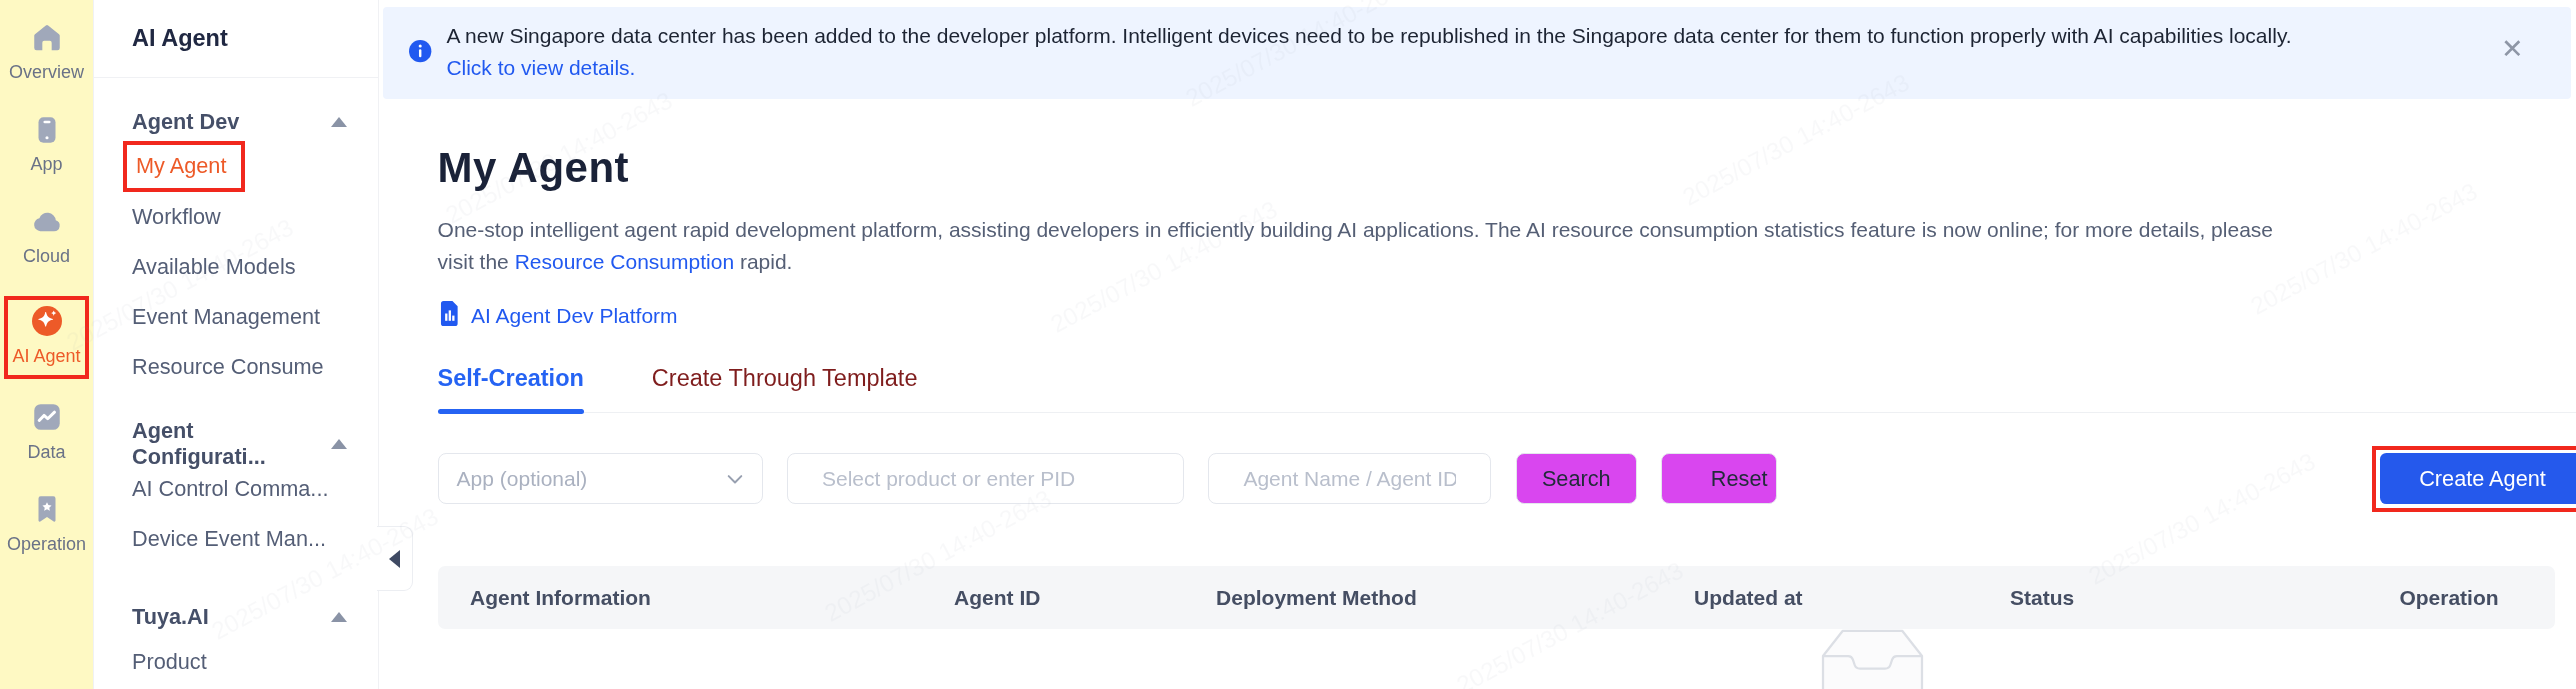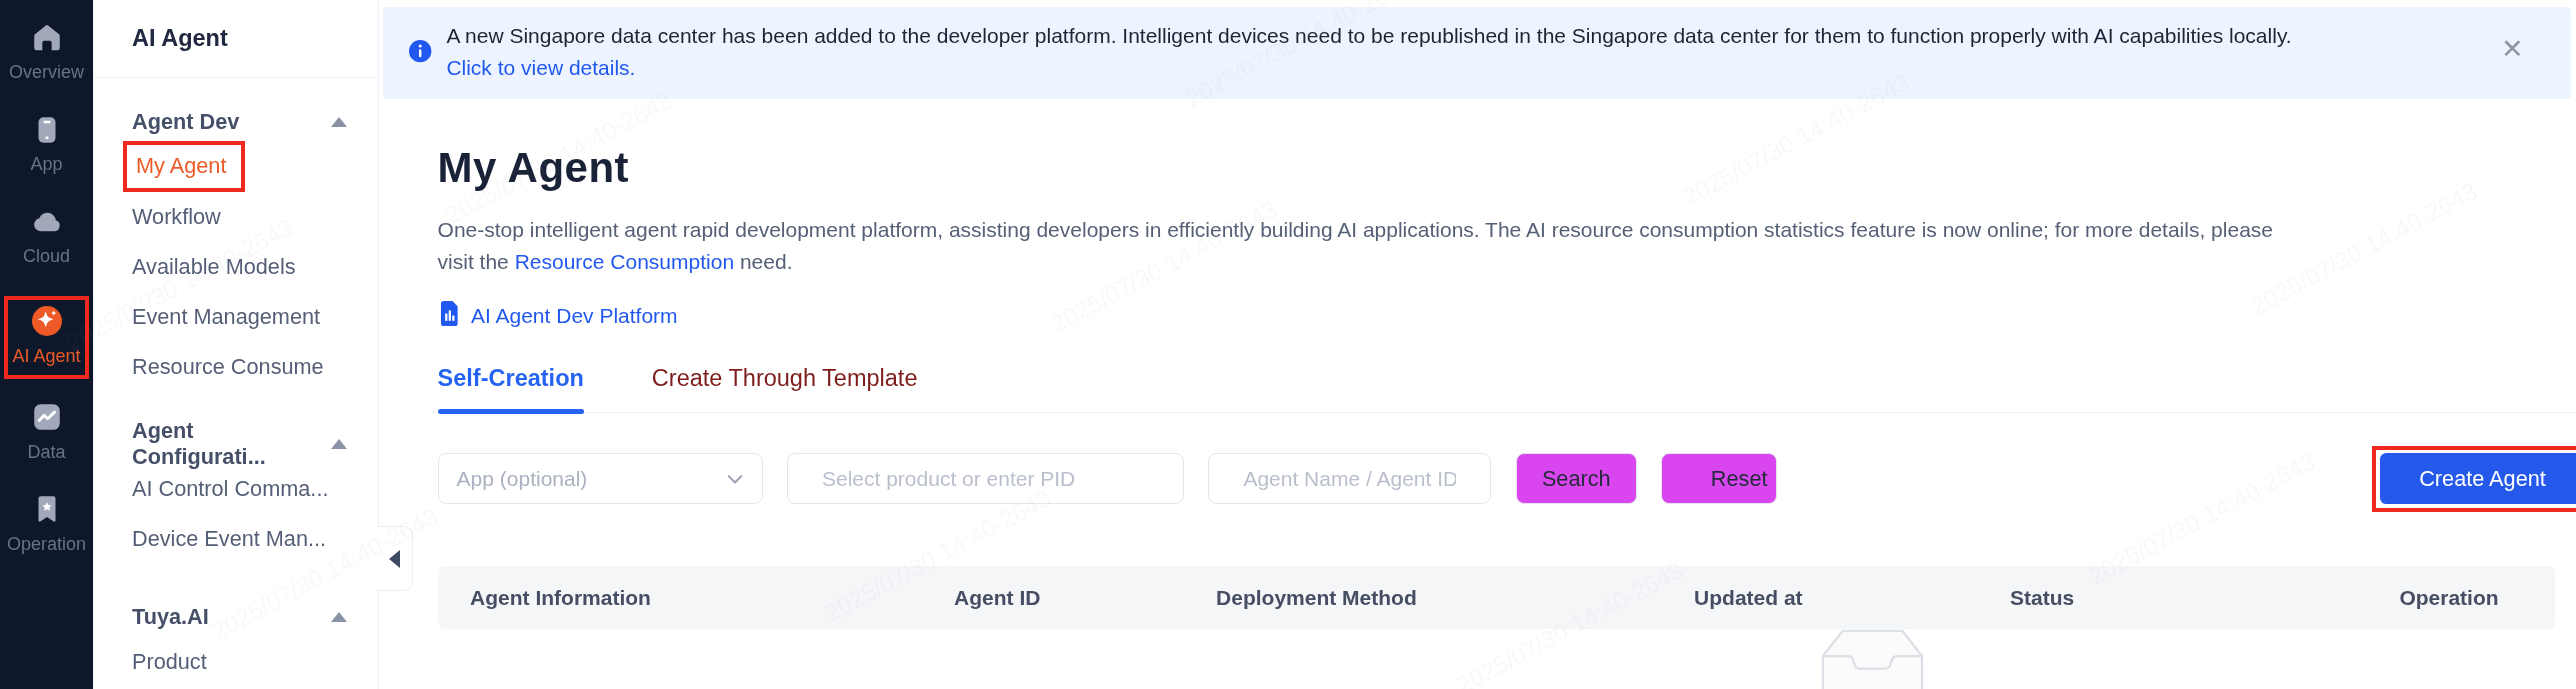--- a/index.html
+++ b/index.html
@@ -18,21 +18,21 @@
   .wm-layer span:nth-child(6){left:199px;top:560px;}
   .wm-layer span:nth-child(7){left:812px;top:542px;}
   .wm-layer span:nth-child(8){left:1444px;top:614px;}
   .wm-layer span:nth-child(9){left:2076px;top:505px;}
   .wm-layer span:nth-child(10){left:1173px;top:27px;}
 
   
   .app { display:flex; width:100%; height:100%; }
 
   
-  .rail { width:94px; height:100%; border-right:1.8px solid #f0f1f4; background:#0f172a;
+  .rail { width:94px; height:100%; border-right:1.8px solid #f0f1f4; background:#fef9c3;
     display:flex; flex-direction:column; align-items:center; padding-top:20px; flex:none; position:relative; z-index:2;}
   .rail-item { width:100%; display:flex; flex-direction:column; align-items:center;
     margin-bottom:27px; cursor:pointer; }
   .rail-item .ric { width:36px; height:36px; display:flex; align-items:center; justify-content:center; }
   .rail-item .rlb { margin-top:5.4px; font-size:18px; line-height:23.5px; color:#6a7287; text-align:center; }
   .rail-item.active .rlb { color:#ed5a28; }
   .rail-hl { border:4.5px solid #f1281d; padding:3.6px 0 7.2px; width:85px; margin-bottom:20px; }
   .rail-hl .rail-item { margin-bottom:0; }
 
   
@@ -249,21 +249,21 @@
       <div class="banner-lines">
         <div>A new Singapore data center has been added to the developer platform. Intelligent devices need to be republished in the Singapore data center for them to function properly with AI capabilities locally.</div>
         <div class="banner-link">Click to view details.</div>
       </div>
       <span class="banner-close">✕</span>
     </div>
 
     <div class="content">
       <h1 class="page-title">My Agent</h1>
 
-      <p class="page-desc"><span>One-stop intelligent agent rapid development platform, assisting developers in efficiently building AI applications. The AI resource consumption statistics feature is now online; for more details, please visit the </span><span class="text-link">Resource Consumption</span><span> need.</span></p>
+      <p class="page-desc"><span>One-stop intelligent agent rapid development platform, assisting developers in efficiently building AI applications. The AI resource consumption statistics feature is now online; for more details, please visit the </span><span class="text-link">Resource Consumption</span><span> rapid.</span></p>
 
       <div class="platform-link">
         <span>
           <svg width="22.6" height="25" viewBox="0 0 20 24">
               <path fill="#2159f0" d="M2 2.5A2.5 2.5 0 0 1 4.5 0H13l5 5v16.5a2.5 2.5 0 0 1-2.5 2.5h-11A2.5 2.5 0 0 1 2 21.5z"></path>
               <rect x="6" y="12" width="2.2" height="7" fill="#fff"></rect>
               <rect x="9.4" y="9" width="2.2" height="10" fill="#fff"></rect>
               <rect x="12.8" y="14" width="2.2" height="5" fill="#fff"></rect>
             </svg>
         </span>

